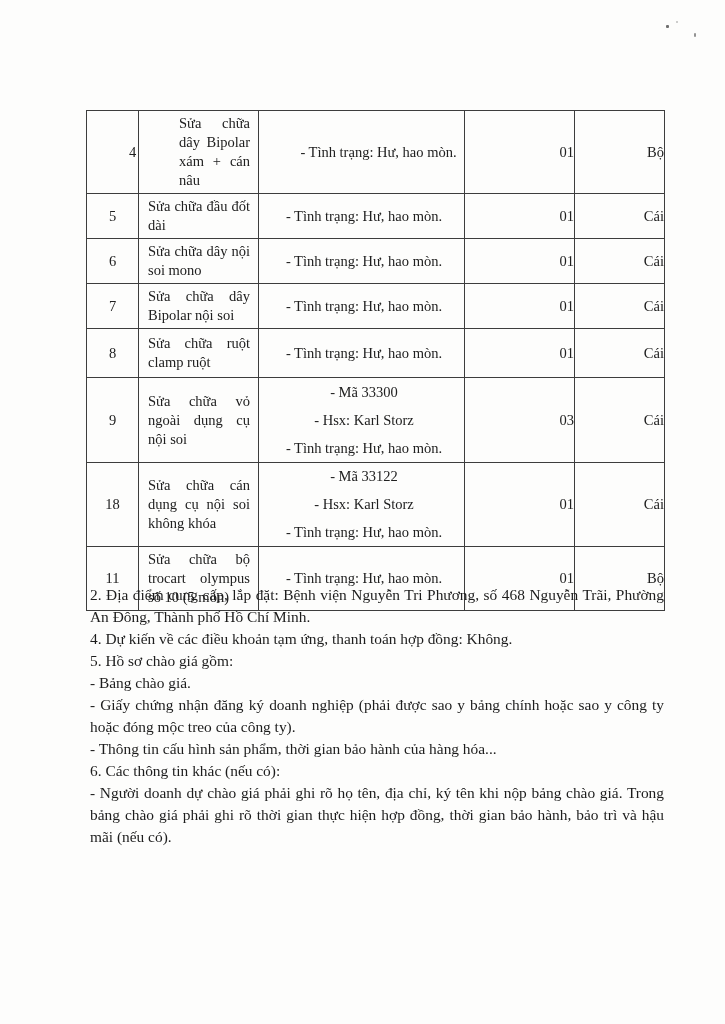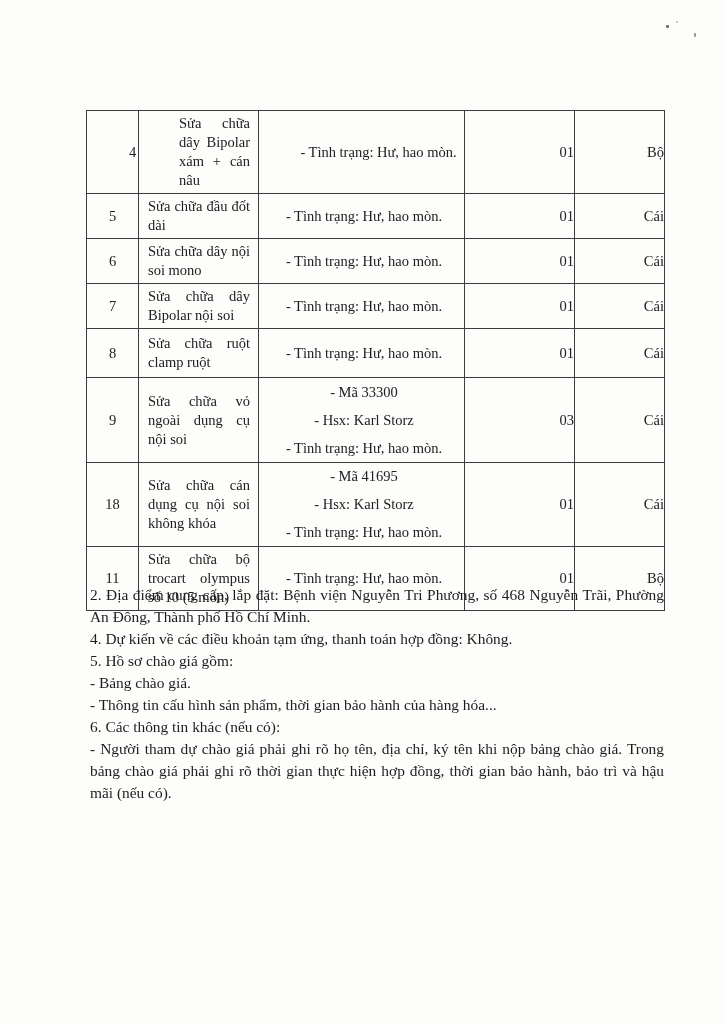--- a/index.html
+++ b/index.html
@@ -114,21 +114,21 @@
           <div class="desc-line">- Hsx: Karl Storz</div>
           <div class="desc-line">- Tình trạng: Hư, hao mòn.</div>
         </td>
         <td class="c-qty">03</td>
         <td class="c-unit">Cái</td>
       </tr>
       <tr class="r6">
         <td class="c-stt">18</td>
         <td class="c-name">Sửa chữa cán dụng cụ nội soi không khóa</td>
         <td class="c-desc">
-          <div class="desc-line">- Mã 41695</div>
+          <div class="desc-line">- Mã 33122</div>
           <div class="desc-line">- Hsx: Karl Storz</div>
           <div class="desc-line">- Tình trạng: Hư, hao mòn.</div>
         </td>
         <td class="c-qty">01</td>
         <td class="c-unit">Cái</td>
       </tr>
       <tr class="r7">
         <td class="c-stt">11</td>
         <td class="c-name">Sửa chữa bộ trocart olympus số 10 (5 món)</td>
         <td class="c-desc">
@@ -138,18 +138,19 @@
         <td class="c-unit">Bộ</td>
       </tr>
     </tbody>
   </table>
 
   <div class="bodytext">
     <p>2. Địa điểm cung cấp, lắp đặt: Bệnh viện Nguyễn Tri Phương, số 468 Nguyễn Trãi, Phường An Đông, Thành phố Hồ Chí Minh.</p>
     <p>4. Dự kiến về các điều khoản tạm ứng, thanh toán hợp đồng: Không.</p>
     <p>5. Hồ sơ chào giá gồm:</p>
     <p>- Bảng chào giá.</p>
+    <p>- Giấy chứng nhận đăng ký doanh nghiệp (phải được sao y bảng chính hoặc sao y công ty hoặc đóng mộc treo của công ty).</p>
     <p>- Thông tin cấu hình sản phẩm, thời gian bảo hành của hàng hóa...</p>
     <p>6. Các thông tin khác (nếu có):</p>
-    <p>- Người tham dự chào giá phải ghi rõ họ tên, địa chỉ, ký tên khi nộp bảng chào giá. Trong bảng chào giá phải ghi rõ thời gian thực hiện hợp đồng, thời gian bảo hành, bảo trì và hậu mãi (nếu có).</p>
+    <p>- Người doanh dự chào giá phải ghi rõ họ tên, địa chỉ, ký tên khi nộp bảng chào giá. Trong bảng chào giá phải ghi rõ thời gian thực hiện hợp đồng, thời gian bảo hành, bảo trì và hậu mãi (nếu có).</p>
   </div>
 
 </div>
 
 </body></html>

